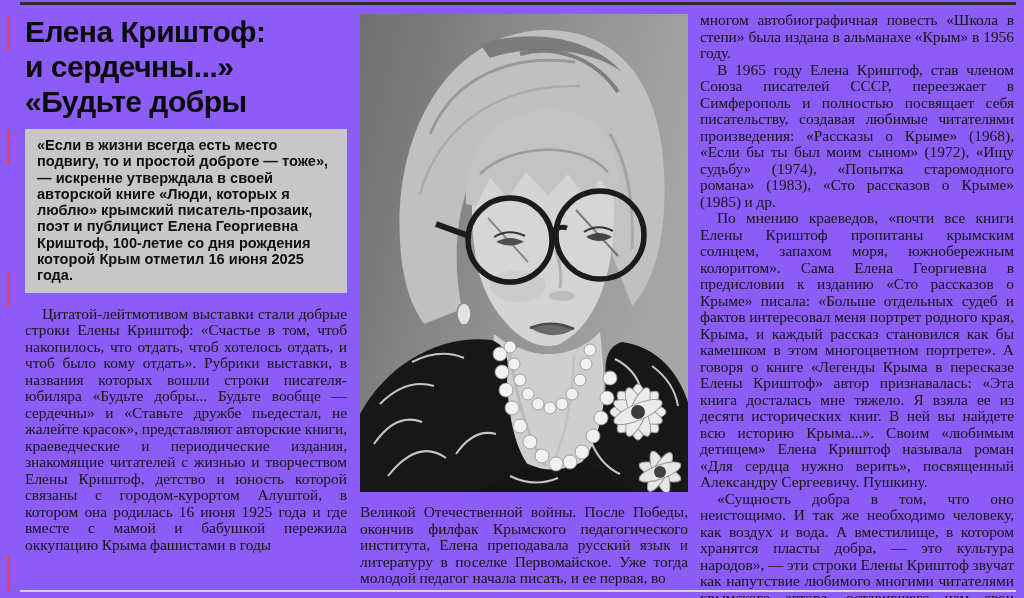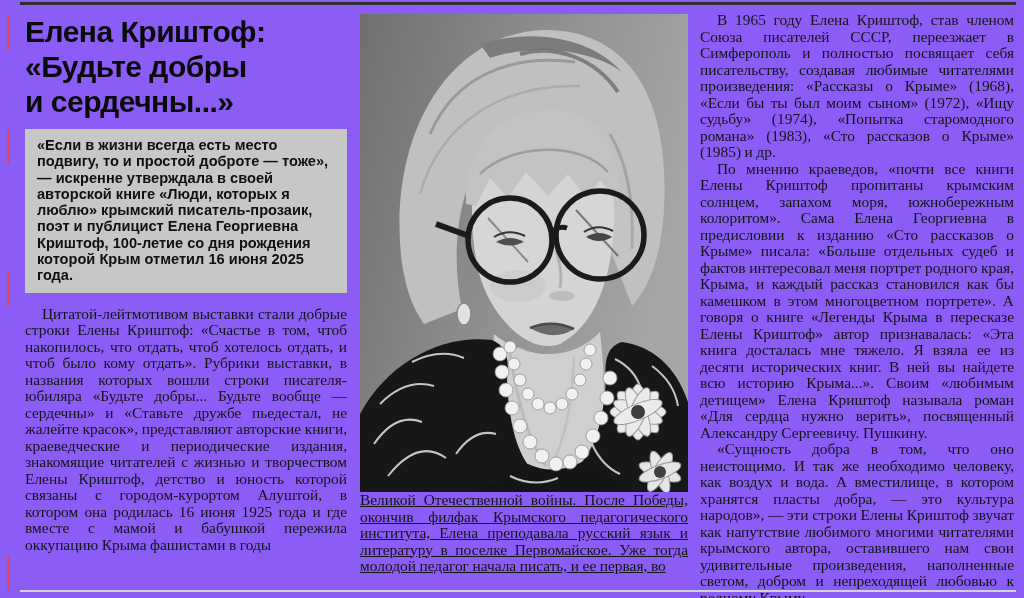--- a/index.html
+++ b/index.html
@@ -57,21 +57,21 @@
   .body{
     margin:0;
     font-size:15.4px;
     line-height:16.5px;
     text-align:justify;
     hyphens:auto;
     -webkit-hyphens:auto;
     word-spacing:-0.3px;
   }
   .body.indent{text-indent:17px;font-family:Liberation Serif, serif;}
-  .col-mid .body{margin-top:0;text-decoration:underline;}
+  .col-mid .body{margin-top:12px;}
 
   .photo{
     margin:0;width:328px;height:478px;
     background:#8a8a8a;
     overflow:hidden;
   }
   .photo svg{display:block;}
 </style>
 </head>
 <body>
@@ -80,22 +80,22 @@
 
   <div class="rule-top"></div>
   <div class="edge-mark m1"></div>
   <div class="edge-mark m2"></div>
   <div class="edge-mark m3"></div>
   <div class="edge-mark m4"></div>
 
   <div class="col col-left">
     <h1 class="headline">
       <span>Елена Криштоф:</span>
+      <span>и сердечны...»</span>
       <span>«Будьте добры</span>
-      <span>и сердечны...»</span>
     </h1>
     <div class="lead-box">«Если в жизни всегда есть место подвигу, то и простой доброте — тоже», — искренне утверждала в своей авторской книге «Люди, которых я люблю» крымский писатель-прозаик, поэт и публицист Елена Георгиевна Криштоф, 100-летие со дня рождения которой Крым отметил 16 июня 2025 года.</div>
     <p class="body indent">Цитатой-лейтмотивом выставки стали добрые строки Елены Криштоф: «Счастье в том, чтоб накопилось, что отдать, чтоб хотелось отдать, и чтоб было кому отдать». Рубрики выставки, в названия которых вошли строки писателя-юбиляра «Будьте добры... Будьте вообще — сердечны» и «Ставьте дружбе пьедестал, не жалейте красок», представляют авторские книги, краеведческие и периодические издания, знакомящие читателей с жизнью и творчеством Елены Криштоф, детство и юность которой связаны с городом-курортом Алуштой, в котором она родилась 16 июня 1925 года и где вместе с мамой и бабушкой пережила оккупацию Крыма фашистами в годы</p>
   </div>
 
   <div class="col col-mid">
     <figure class="photo">
       <svg width="328" height="478" viewBox="0 0 328 478" xmlns="http://www.w3.org/2000/svg">
         <defs>
           <linearGradient id="bgGrad" x1="0" y1="0" x2="1" y2="0.35">
@@ -224,20 +224,21 @@
             <circle cx="226" cy="350" r="6"></circle>
               <circle cx="230" cy="336" r="6"></circle>
           </g>
         </g>
       </svg>
     </figure>
     <p class="body">Великой Отечественной войны. После Победы, окончив филфак Крымского педагогического института, Елена преподавала русский язык и литературу в поселке Первомайское. Уже тогда молодой педагог начала писать, и ее первая, во</p>
   </div>
 
   <div class="col col-right">
+    <p class="body">многом автобиографичная повесть «Школа в степи» была издана в альманахе «Крым» в 1956 году.</p>
     <p class="body indent">В 1965 году Елена Криштоф, став членом Союза писателей СССР, переезжает в Симферополь и полностью посвящает себя писательству, создавая любимые читателями произведения: «Рассказы о Крыме» (1968), «Если бы ты был моим сыном» (1972), «Ищу судьбу» (1974), «Попытка старомодного романа» (1983), «Сто рассказов о Крыме» (1985) и др.</p>
     <p class="body indent">По мнению краеведов, «почти все книги Елены Криштоф пропитаны крымским солнцем, запахом моря, южнобережным колоритом». Сама Елена Георгиевна в предисловии к изданию «Сто рассказов о Крыме» писала: «Больше отдельных судеб и фактов интересовал меня портрет родного края, Крыма, и каждый рассказ становился как бы камешком в этом многоцветном портрете». А говоря о книге «Легенды Крыма в пересказе Елены Криштоф» автор признавалась: «Эта книга досталась мне тяжело. Я взяла ее из десяти исторических книг. В ней вы найдете всю историю Крыма...». Своим «любимым детищем» Елена Криштоф называла роман «Для сердца нужно верить», посвященный Александру Сергеевичу. Пушкину.</p>
     <p class="body indent">«Сущность добра в том, что оно неистощимо. И так же необходимо человеку, как воздух и вода. А вместилище, в котором хранятся пласты добра, — это культура народов», — эти строки Елены Криштоф звучат как напутствие любимого многими читателями крымского автора, оставившего нам свои удивительные произведения, наполненные светом, добром и непреходящей любовью к родному Крыму.</p>
 
   </div>
 
   <div class="rule-bottom"></div>
 </div>
 
 </body></html>

